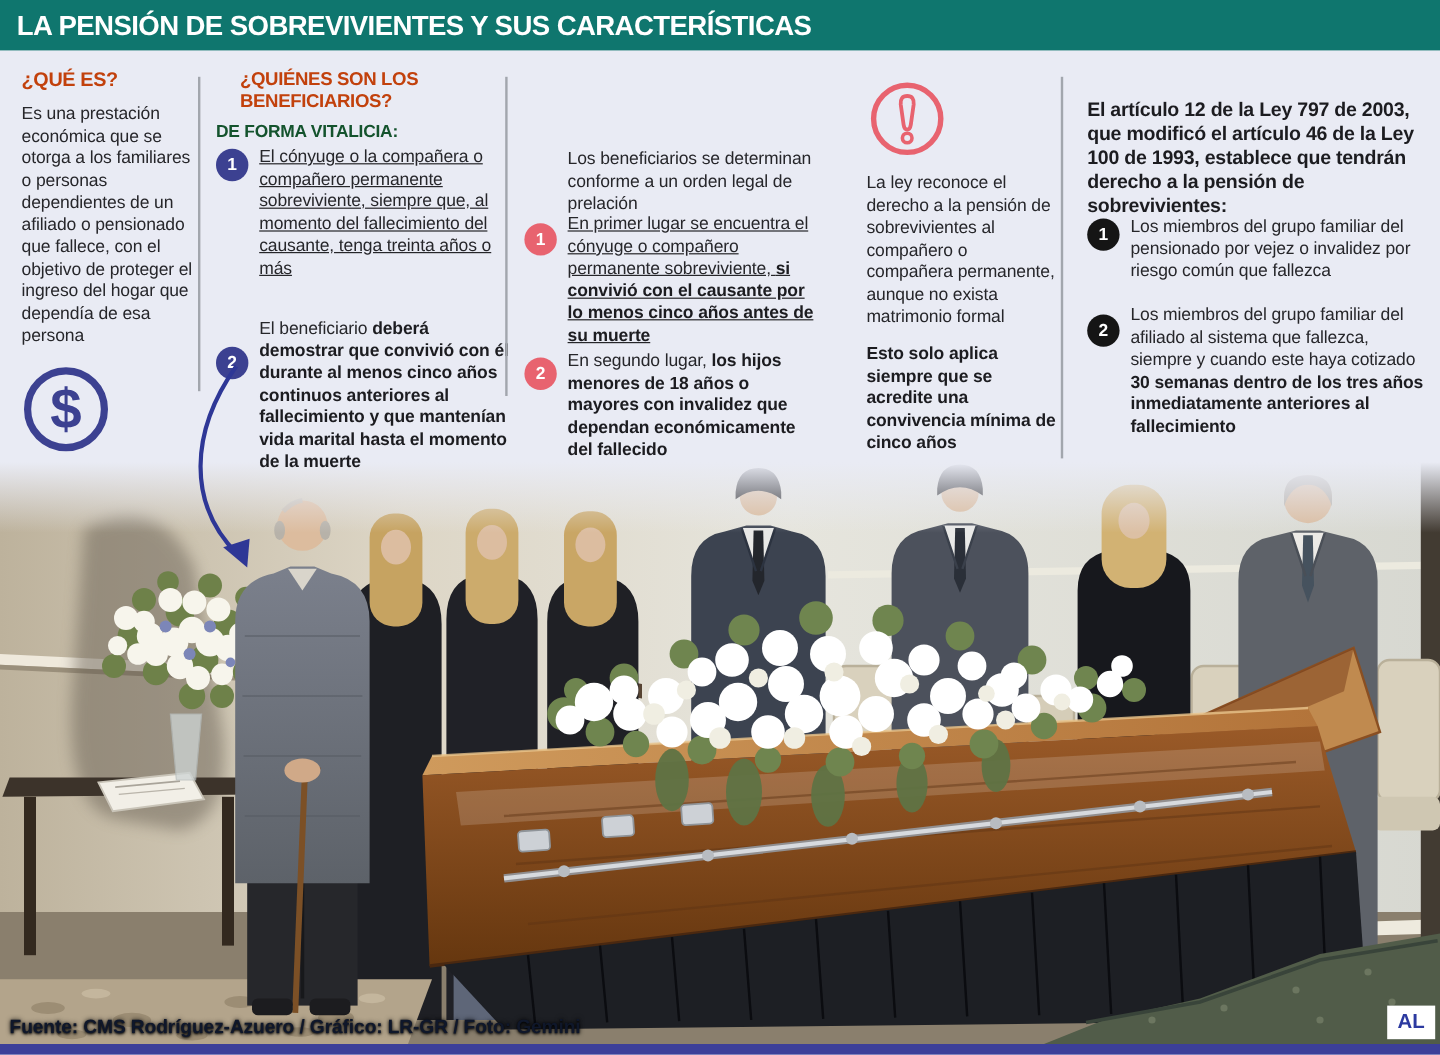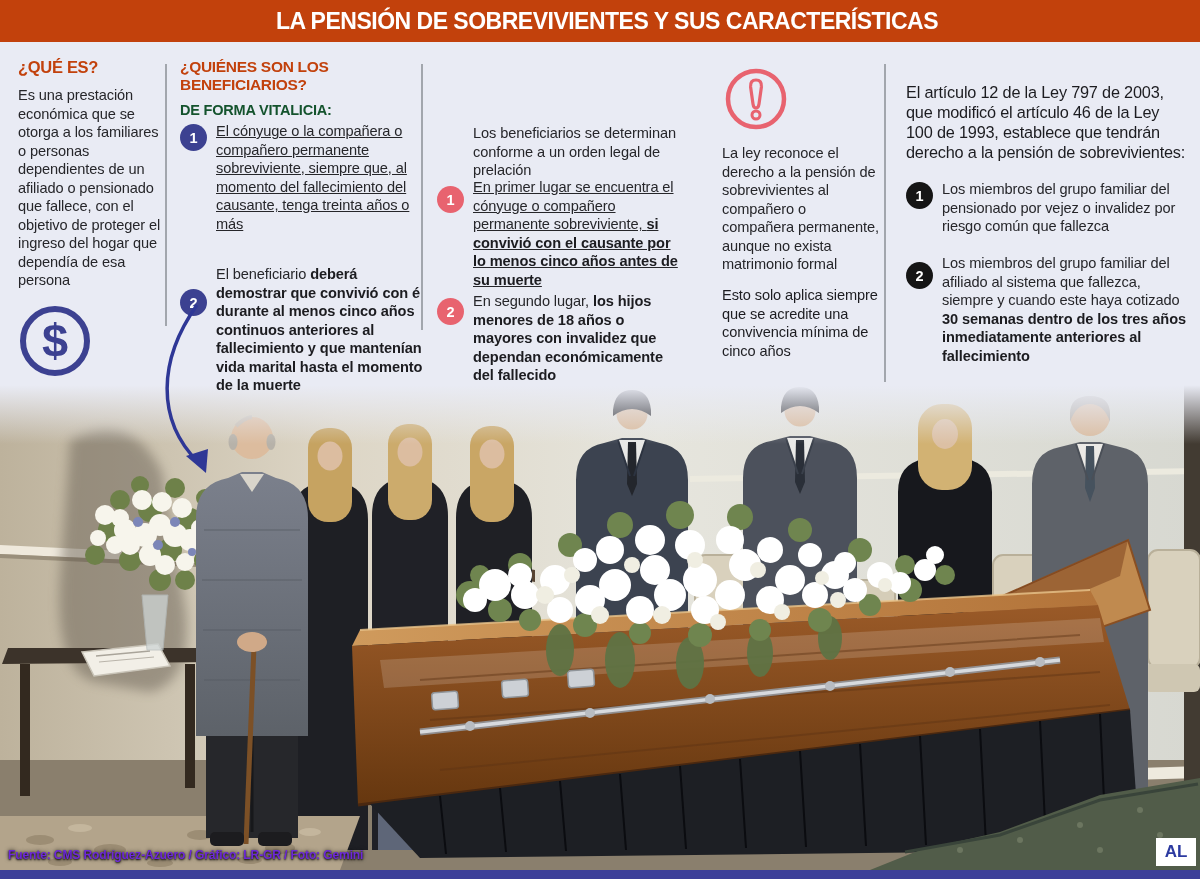--- a/index.html
+++ b/index.html
@@ -3,45 +3,45 @@
 <meta charset="utf-8">
 <style>
   html,body{margin:0;padding:0;}
   body{
     width:1200px;height:879px;position:relative;overflow:hidden;
     background:#e9ebf4;
     font-family:"Liberation Sans", sans-serif;
     -webkit-font-smoothing:antialiased;
   }
   
-  .topbar{position:absolute;top:0;left:0;width:1200px;height:42px;background:#c2410c;display:flex;align-items:center;z-index:6;justify-content:center;}
+  .topbar{position:absolute;top:0;left:0;width:1200px;height:42px;background:#0f766e;display:flex;align-items:center;z-index:6;}
   .topbar .title{color:#ffffff;font-size:23px;font-weight:800;letter-spacing:-0.5px;margin-left:14px;white-space:nowrap;}
 
   
   .col{position:absolute;z-index:4;}
   .h1{font-size:16.5px;font-weight:800;color:#c2410c;letter-spacing:-0.3px;}
   .h2{font-size:14.5px;font-weight:700;color:#14532d;letter-spacing:-0.2px;}
   .btxt{font-size:14.6px;line-height:1.27;color:#26262a;letter-spacing:-0.1px;}
   .btxt b{font-weight:700;color:#1c1c20;}
-  .boldp{font-weight:400;color:#1c1c20;}
+  .boldp{font-weight:700;color:#1c1c20;}
   .item{position:absolute;display:flex;gap:9px;}
   .num{width:27px;height:27px;border-radius:50%;color:#fff;font-weight:700;font-size:14.5px;display:flex;align-items:center;justify-content:center;flex:none;}
   .num.blue{background:#3c4191;}
   .num.pink{background:#e8636f;}
   .num.black{background:#151515;}
   .vdiv{position:absolute;width:2px;background:#a2a6ad;z-index:4;}
 
   
   .photo{position:absolute;top:380px;left:0;width:1200px;height:490px;z-index:1;}
   .photo-fade{position:absolute;top:380px;left:0;width:1200px;height:64px;z-index:2;
     background:linear-gradient(#e9ebf4 8%, rgba(233,235,244,0));pointer-events:none;}
   .arrow-layer{position:absolute;top:0;left:0;width:1200px;height:879px;z-index:5;pointer-events:none;}
 
   
-  .credit{position:absolute;left:8px;top:848px;z-index:7;color:#6d28d9;font-size:12px;font-weight:700;letter-spacing:-0.1px;
+  .credit{position:absolute;left:8px;top:848px;z-index:7;color:#0f172a;font-size:16px;font-weight:700;letter-spacing:-0.1px;
     text-shadow:0 1px 2px rgba(0,0,0,.95), 0 0 4px rgba(0,0,0,.8);}
   .al-box{position:absolute;left:1156px;top:838px;width:40px;height:28px;background:#ffffff;z-index:7;
     display:flex;align-items:center;justify-content:center;color:#2c3aa0;font-weight:800;font-size:17px;}
   .botbar{position:absolute;left:0;bottom:0;width:1200px;height:9px;background:#3c3f99;z-index:7;}
 </style>
 </head>
 <body>
 
 <div class="topbar">
   <div class="title">LA PENSIÓN DE SOBREVIVIENTES Y SUS CARACTERÍSTICAS</div>
@@ -54,21 +54,21 @@
     <svg width="74" height="74" viewBox="0 0 74 74">
       <circle cx="37" cy="37" r="32" fill="none" stroke="#3c4191" stroke-width="6"></circle>
       <text x="37" y="53" text-anchor="middle" font-family="Liberation Sans, sans-serif" font-size="47" font-weight="700" fill="#3c4191">$</text>
     </svg>
   </div>
 </div>
 
 <div class="vdiv" style="left:165px;top:64px;height:262px;"></div>
 
 <div class="col" style="left:180px;top:58px;width:246px;height:330px;">
-  <div class="h1" style="font-size:15.5px;">¿QUIÉNES SON LOS BENEFICIARIOS?</div>
+  <div class="h1" style="font-size:15.5px;margin-left:20px;">¿QUIÉNES SON LOS BENEFICIARIOS?</div>
   <div class="h2" style="margin-top:8px;">DE FORMA VITALICIA:</div>
 
   <div class="item" style="top:64px;left:0;">
     <div class="num blue" style="margin-top:2px;">1</div>
     <div class="btxt" style="width:210px;text-decoration:underline;"><span>El cónyuge o la compañera o compañero permanente sobreviviente, siempre que, al momento del fallecimiento del causante, tenga treinta años o más</span><b></b></div>
   </div>
 
   <div class="item" style="top:207px;left:0;">
     <div class="num blue" style="margin-top:24px;">2</div>
     <div class="btxt" style="width:210px;"><span>El beneficiario </span><b>deberá demostrar que convivió con él durante al menos cinco años continuos anteriores al fallecimiento y que mantenían vida marital hasta el momento de la muerte</b></div>

